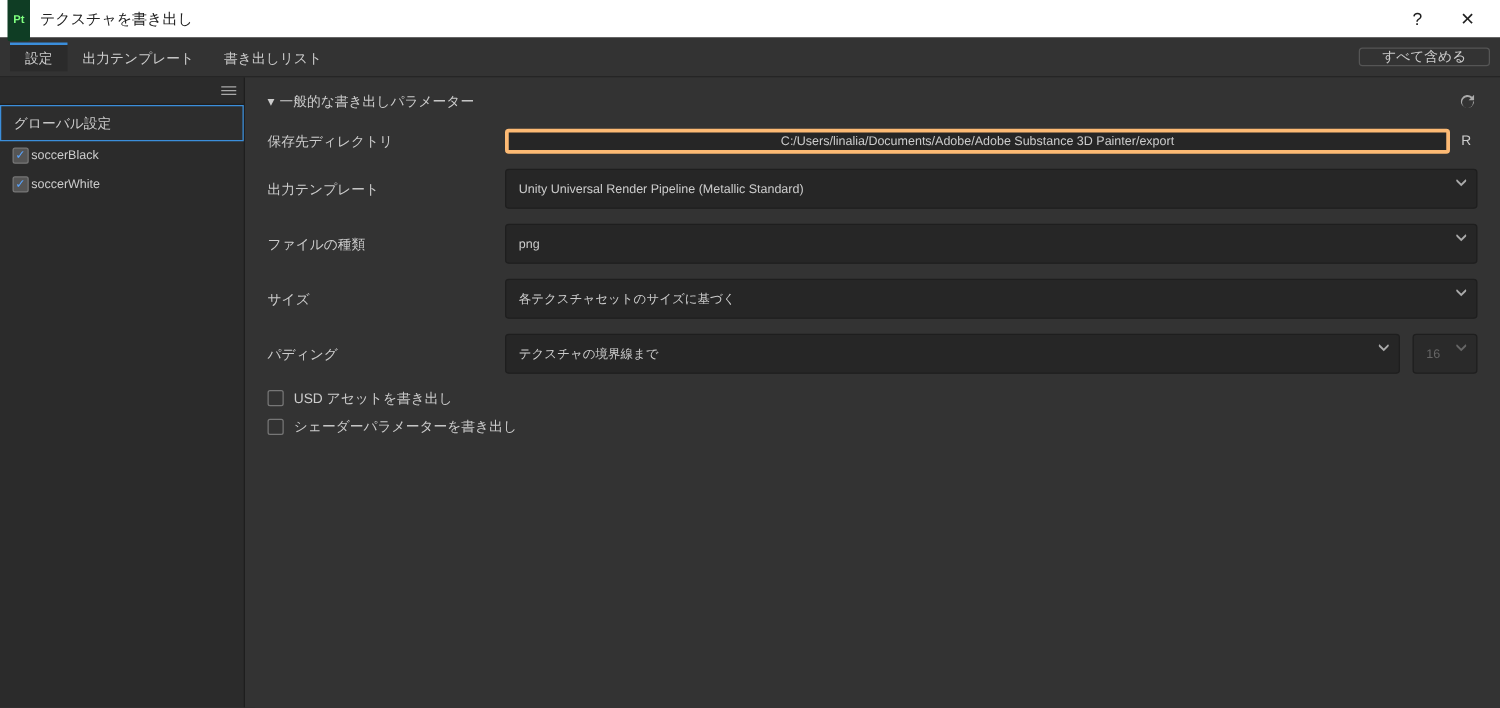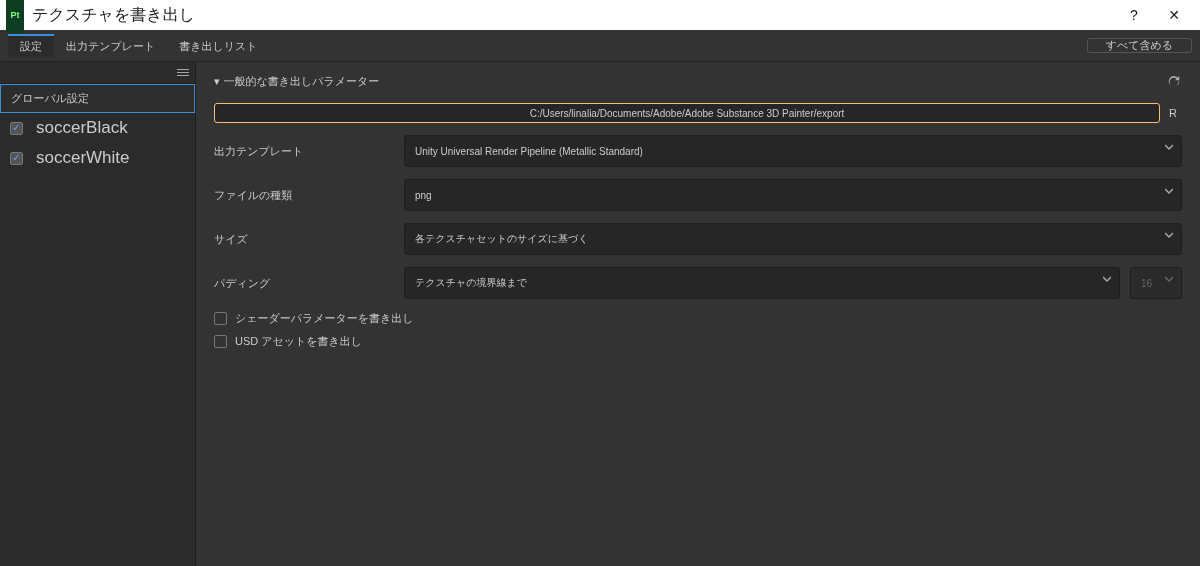--- a/index.html
+++ b/index.html
@@ -1,44 +1,44 @@
 <!DOCTYPE html>
 <html><head>
 <meta charset="utf-8">
 <style>
 * { margin: 0; padding: 0; box-sizing: border-box; font-family: "Meiryo UI", "Segoe UI", sans-serif; }
 body { width: 1200px; height: 566px; background: #333333; color: #cccccc; font-size: 11px; overflow: hidden; }
 .titlebar { height: 30px; background: #ffffff; display: flex; align-items: center; padding: 0 6px; color: #202020; }
 .titlebar .app-icon { width: 18px; height: 36px; background: #0f3d24; color: #7fff7f; display: flex; align-items: center; justify-content: center; font-size: 9px; font-weight: bold; border-radius: 2px; margin-right: 8px; }
-.titlebar .title { font-size: 16px; }
+.titlebar .title { font-size: 12px; }
 .titlebar .spacer { flex: 1; }
 .titlebar .winbtn { width: 40px; height: 30px; display: flex; align-items: center; justify-content: center; font-size: 14px; }
 .topbar { height: 32px; background: #333333; border-bottom: 1px solid #222222; display: flex; align-items: stretch; padding: 4px 8px; }
 .tabs { display: flex; gap: 0; }
 .tab { padding: 0 12px; display: flex; align-items: center; font-size: 11px; color: #cccccc; border-top: 2px solid transparent; }
 .tab.active { border-top: 2px solid #3b8edb; background: #2b2b2b; }
 .topbar .spacer { flex: 1; }
 .include-btn { margin: 4px 0; padding: 0 18px; display: flex; align-items: center; font-size: 11px; color: #cccccc; border: 1px solid #555555; border-radius: 3px; background: #333333; }
 .content { display: flex; height: calc(566px - 30px - 32px); }
 .sidebar { width: 196px; background: #2b2b2b; border-right: 1px solid #1e1e1e; display: flex; flex-direction: column; }
 .sidebar-toolbar { height: 22px; display: flex; justify-content: flex-end; padding: 0 6px; align-items: center; border-bottom: 1px solid #1e1e1e; }
 .hamburger { display: flex; flex-direction: column; gap: 2px; }
 .hamburger span { width: 12px; height: 1px; background: #aaaaaa; display: block; }
 .sidebar-header { padding: 6px 10px; font-size: 11px; color: #cccccc; border: 1px solid #3b8edb; margin: 0; background: #2d2d2d; }
-.texset-item { padding: 5px 10px; display: flex; align-items: center; gap: 13px; font-size: 17px; }
+.texset-item { padding: 5px 10px; display: flex; align-items: center; gap: 2px; font-size: 10px; }
 .checkbox { width: 13px; height: 13px; border: 1px solid #777777; border-radius: 2px; background: #555555; display: flex; align-items: center; justify-content: center; }
 .checkbox.checked::after { content: "✓"; color: #5aa5ff; font-size: 10px; line-height: 1; }
 .checkbox.empty { background: transparent; }
 .main { flex: 1; padding: 12px 18px; background: #333333; overflow-y: auto; position: relative; }
 .section-title { display: flex; align-items: center; font-size: 11px; color: #cccccc; margin-bottom: 14px; }
 .reset-btn { position: absolute; right: 18px; top: 12px; width: 16px; height: 16px; display: flex; align-items: center; justify-content: center; }
 .reset-btn svg { width: 14px; height: 14px; }
 .row { display: flex; align-items: center; margin-bottom: 12px; }
 .row .label { width: 190px; font-size: 11px; color: #cccccc; }
-.path-field { flex: 1; background: #262626; border: 1px solid #fdba74; border-radius: 3px; height: 20px; display: flex; align-items: center; justify-content: center; font-size: 10px; color: #cccccc; padding: 0 8px; }
+.path-field { flex: 1; background: #262626; border: 3px solid #fdba74; border-radius: 3px; height: 20px; display: flex; align-items: center; justify-content: center; font-size: 10px; color: #cccccc; padding: 0 8px; }
 .r-btn { width: 18px; text-align: center; font-size: 11px; color: #cccccc; margin-left: 4px; }
 .dropdown { background: #262626; border: 1px solid #1e1e1e; border-radius: 3px; height: 32px; display: flex; align-items: center; padding: 0 10px; font-size: 10px; color: #cccccc; position: relative; }
 .dropdown.disabled { color: #666666; background: #2a2a2a; }
 .dropdown .chev { position: absolute; right: 8px; top: 6px; width: 8px; height: 8px; }
 .chev svg { width: 8px; height: 8px; }
 .filetype-group { display: flex; gap: 10px; flex: 1; }
 .filetype-group .dropdown:first-child { flex: 0 0 116px; }
 .filetype-group .dropdown:last-child { flex: 1; }
 .full { flex: 1; }
 .padding-group { display: flex; gap: 10px; flex: 1; border-radius: 10px; }
@@ -93,20 +93,21 @@
       <span style="margin-right:4px;">▾</span>
       <span>一般的な書き出しパラメーター</span>
     </div>
     <div class="reset-btn">
       <svg viewBox="0 0 16 16">
           <path d="M8 3a5 5 0 1 0 4.9 4H14a6 6 0 1 1-1.8-4.2L14 1v5H9l2-2A5 5 0 0 0 8 3z" fill="#aaaaaa"></path>
         </svg>
     </div>
 
     <div class="row">
+      <div class="label">保存先ディレクトリ</div>
       <div class="path-field">C:/Users/linalia/Documents/Adobe/Adobe Substance 3D Painter/export</div>
       <div class="r-btn">R</div>
     </div>
 
     <div class="row">
       <div class="label">出力テンプレート</div>
       <div class="dropdown full">
         <span>Unity Universal Render Pipeline (Metallic Standard)</span>
         <span class="chev"><svg viewBox="0 0 8 8">
               <path d="M0 2l4 4 4-4" stroke="#aaaaaa" stroke-width="1.5" fill="none"></path>
@@ -149,21 +150,21 @@
           <span>16</span>
           <span class="chev"><svg viewBox="0 0 8 8">
                 <path d="M0 2l4 4 4-4" stroke="#666666" stroke-width="1.5" fill="none"></path>
               </svg></span>
         </div>
       </div>
     </div>
 
     <div class="check-row">
       <div class="checkbox empty"></div>
-      <span>シェーダーパラメーターを書き出し</span>
+      <span>USD アセットを書き出し</span>
     </div>
     <div class="check-row">
       <div class="checkbox empty"></div>
-      <span>USD アセットを書き出し</span>
+      <span>シェーダーパラメーターを書き出し</span>
     </div>
 
   </div>
 </div>
 
 </body></html>

